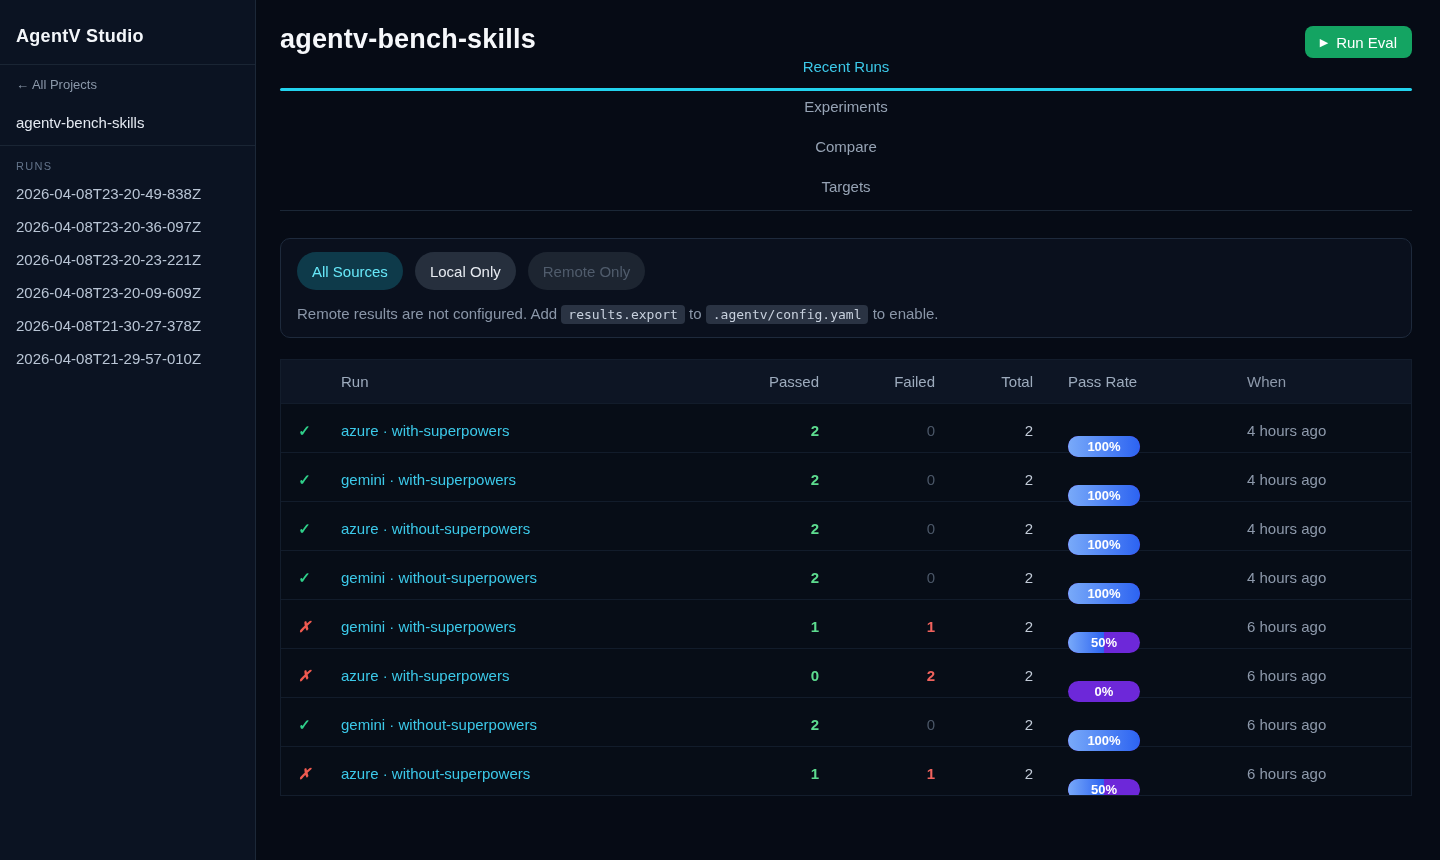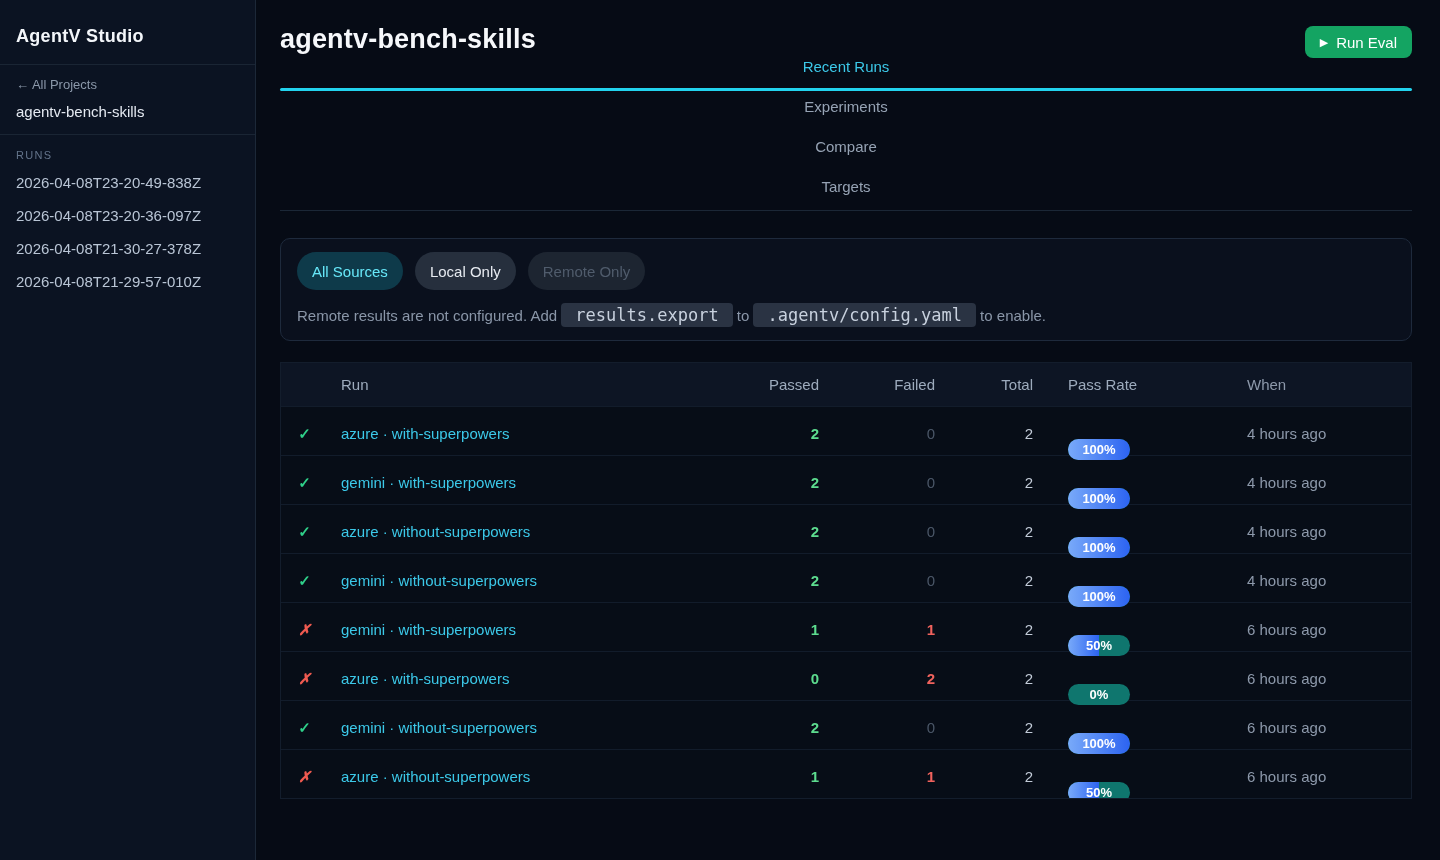--- a/index.html
+++ b/index.html
@@ -25,21 +25,21 @@
   }
   .app-title {
     font-size: 18px; font-weight: 700; color: #f3f6fa; letter-spacing: .3px;
   }
   .sidebar-project {
     padding: 12px 16px 14px;
     border-bottom: 1px solid #1a2534;
   }
   .back-link {
     display: block; font-size: 13px; color: #8b98aa;
-    margin-bottom: 11px; cursor: pointer; text-decoration: none;
+    margin-bottom: 22px; cursor: pointer; text-decoration: none;
   }
   .project-name { font-size: 15px; color: #e4e9f1; }
   .runs-label {
     padding: 14px 16px 5px;
     font-size: 11px; letter-spacing: 1.3px; color: #64748b;
   }
   .run-item {
     padding: 8px 16px;
     font-size: 15px; color: #b9c5d5;
     cursor: pointer; white-space: nowrap;
@@ -104,23 +104,23 @@
     background: #262f3d; color: #e7ebf1;
   }
   .chip.active { background: #0e3a4a; color: #67e8f9; }
   .chip.disabled { background: #1d2531; color: #505c6c; cursor: default; }
   .notice {
     margin-top: 15px;
     font-size: 15px; color: #8a96a8;
   }
   .code {
     font-family: "DejaVu Sans Mono", monospace;
-    font-size: 17px;
+    font-size: 13px;
     background: #2a3343; color: #c8d1de;
-    padding: 2px 14px; border-radius: 4px;
+    padding: 2px 7px; border-radius: 4px;
   }
 
   
   .table-card {
     margin-top: 21px;
     border-radius: 0;
     overflow: hidden;
     border: 1px solid #131d2c;
     background: #070d17;
   }
@@ -142,22 +142,22 @@
   .status-pass { color: #2fd08a; font-weight: 700; font-size: 15px; }
   .status-fail { color: #ef5a50; font-weight: 700; font-size: 15px; font-style: italic; }
   .run-link { color: #3cc9e9; cursor: pointer; }
   .c-num { text-align: right; }
   .num-passed { color: #5ddc8f; font-weight: 600; }
   .num-failed { color: #f0625d; font-weight: 600; }
   .num-failed.zero { color: #4b5768; font-weight: 400; }
   .num-total { color: #c2cbd8; }
   .c-rate { padding-left: 35px; }
   .badge {
-    position: relative; width: 62px; height: 21px;
-    border-radius: 999px; background: #0f766e; overflow: hidden; margin-top: 32px;
+    position: relative; width: 72px; height: 21px;
+    border-radius: 999px; background: #6d28d9; overflow: hidden; margin-top: 32px;
   }
   .badge-fill {
     position: absolute; top: 0; left: 0; bottom: 0;
     background: linear-gradient(90deg, #79aaf9, #2c63f1);
   }
   .badge-label {
     position: relative; z-index: 1;
     width: 100%; text-align: center;
     line-height: 21px; font-size: 13px; font-weight: 700; color: #ffffff;
   }
@@ -171,20 +171,22 @@
     <div class="app-title">AgentV Studio</div>
   </div>
   <div class="sidebar-project">
     <a class="back-link">← All Projects</a>
     <div class="project-name">agentv-bench-skills</div>
   </div>
   <div class="runs-label">RUNS</div>
   <div id="sidebar-runs">
       <div class="run-item">2026-04-08T23-20-49-838Z</div>
       <div class="run-item">2026-04-08T23-20-36-097Z</div>
+      <div class="run-item">2026-04-08T23-20-23-221Z</div>
+      <div class="run-item">2026-04-08T23-20-09-609Z</div>
       <div class="run-item">2026-04-08T21-30-27-378Z</div>
       <div class="run-item">2026-04-08T21-29-57-010Z</div>
     </div>
 </aside>
 
 <main class="main">
 
   <div class="main-header">
     <h1 class="page-title">agentv-bench-skills</h1>
     <button class="run-eval-btn">

